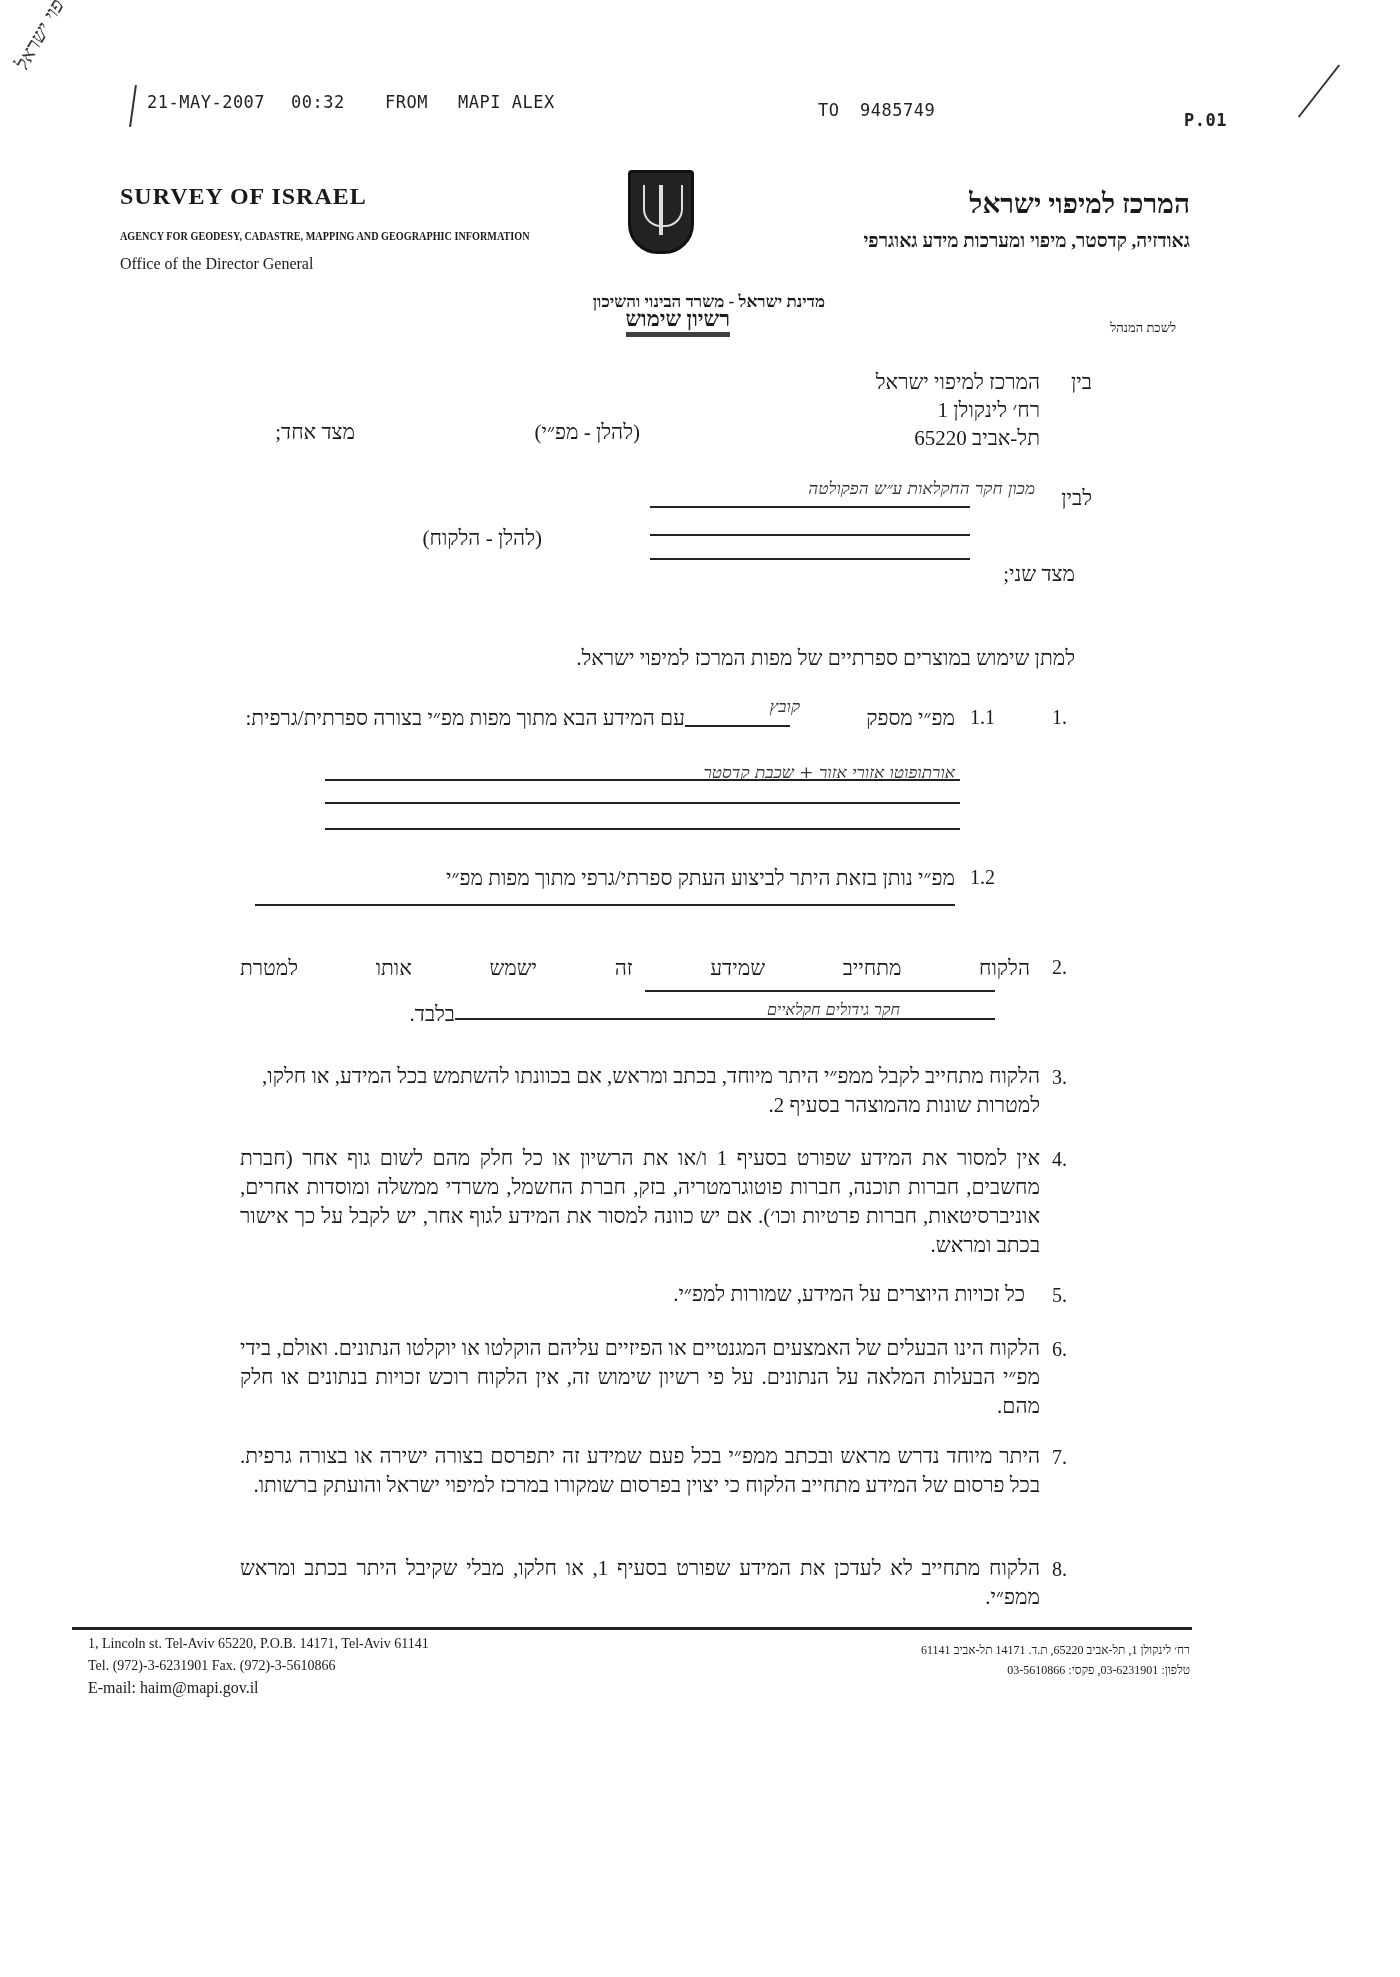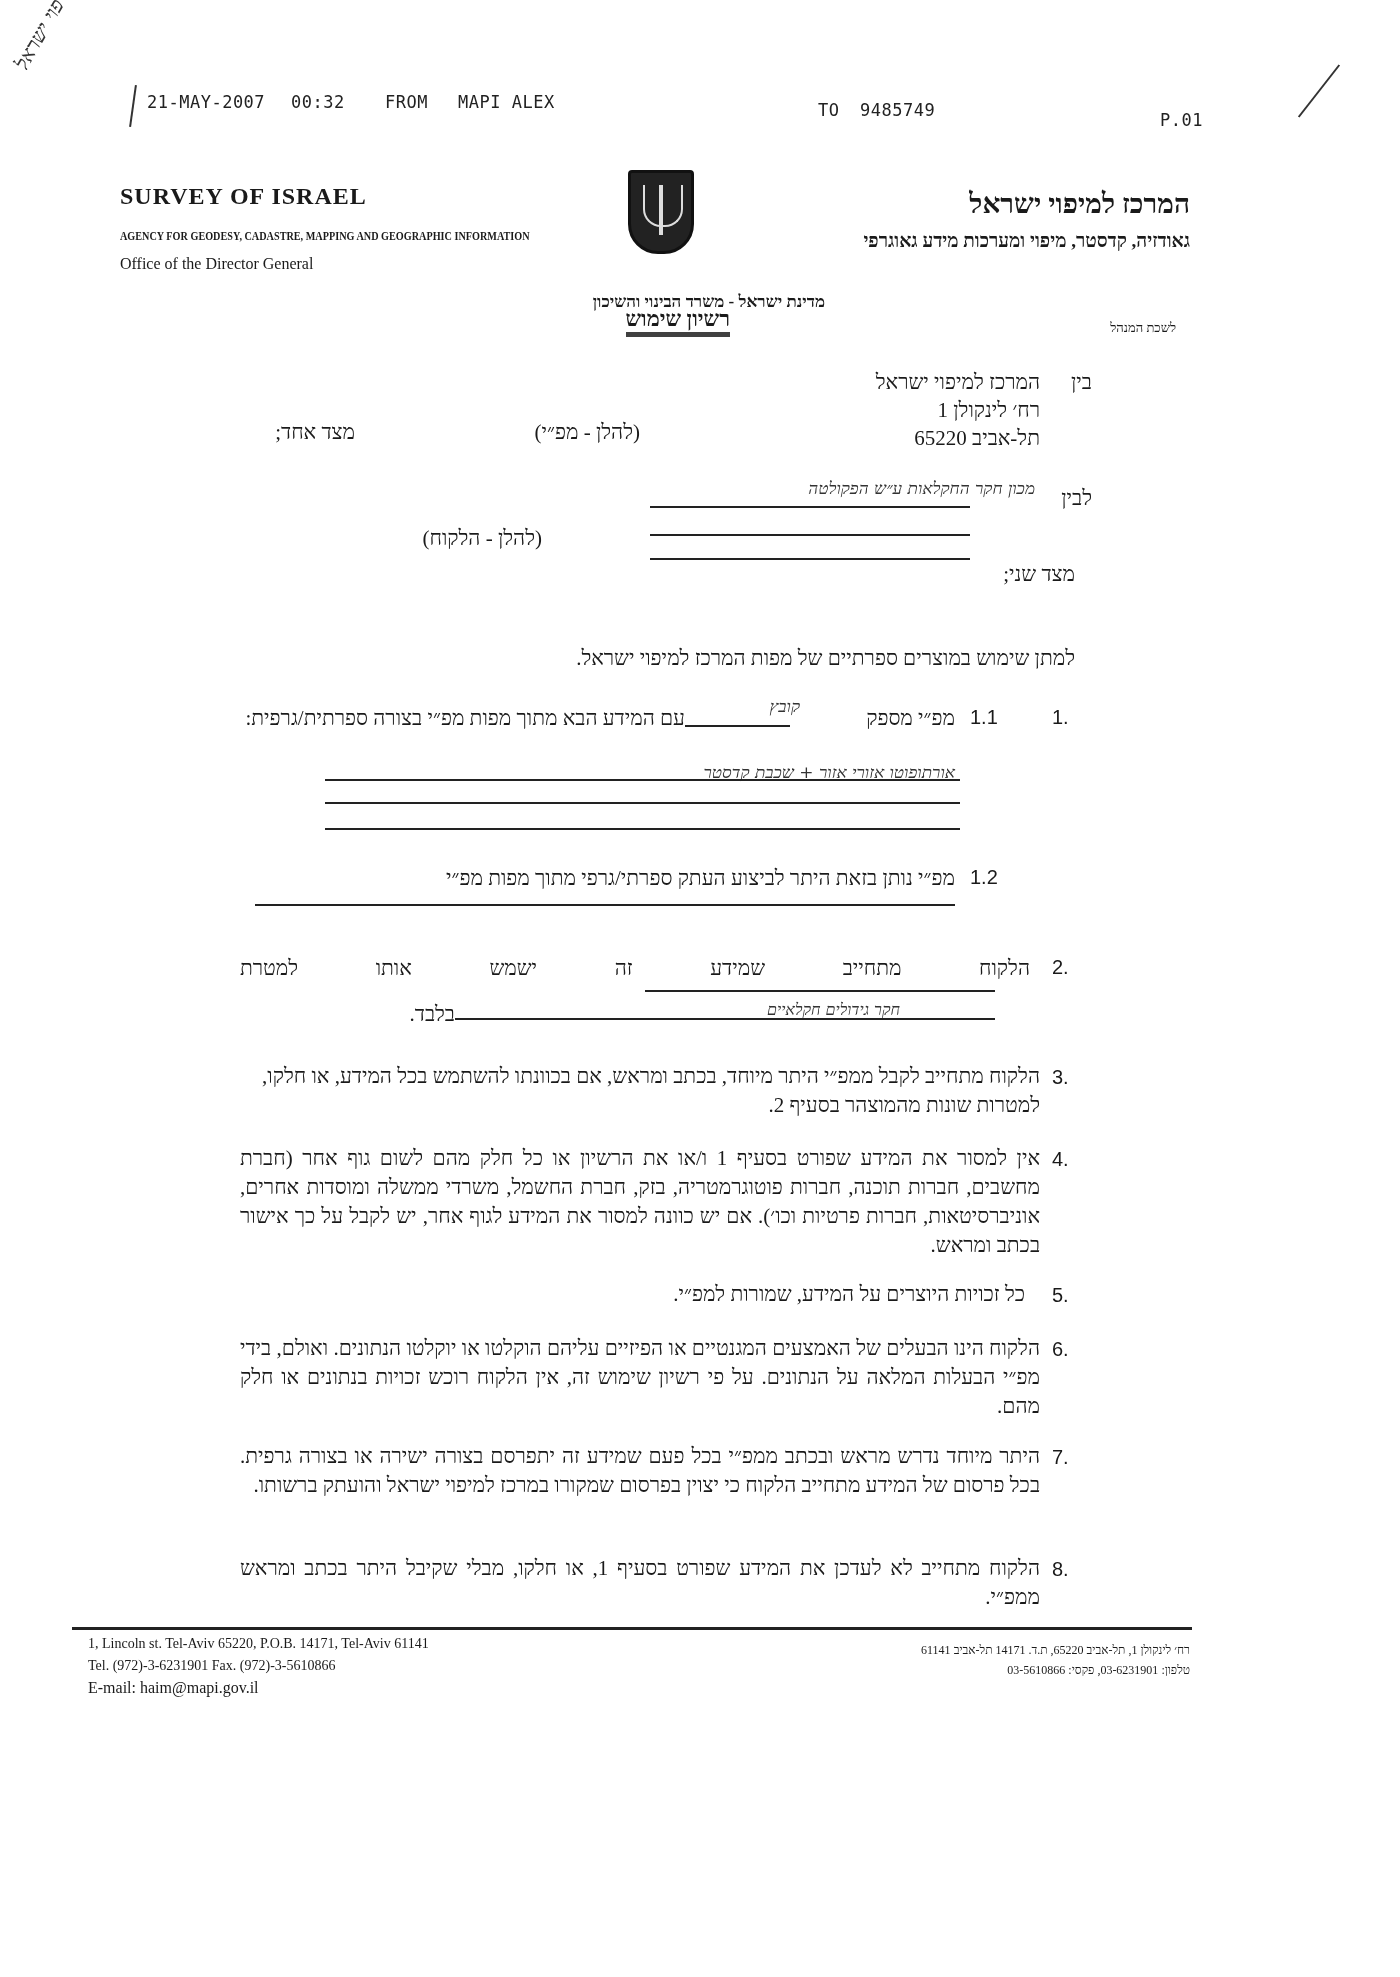--- a/index.html
+++ b/index.html
@@ -8,40 +8,40 @@
   .fax { font-family:"DejaVu Sans Mono", monospace; font-size:17px; color:#222; letter-spacing:0.5px; }
   .hand { font-family:"DejaVu Serif", serif; font-style:italic; color:#333; }
   .rtl { direction:rtl; text-align:right; }
   .en-title { font-family:"Liberation Serif", serif; font-weight:bold; font-size:24px; letter-spacing:1px; }
   .en-sub { font-family:"Liberation Serif", serif; font-size:12px; font-weight:bold; transform:scaleX(0.85); transform-origin:left; white-space:nowrap; }
   .en-office { font-family:"Liberation Serif", serif; font-size:16px;text-align:center; }
   .he-title { font-family:"Liberation Serif", serif; font-size:28px; font-weight:bold; }
   .he-sub { font-family:"Liberation Serif", serif; font-size:19px; font-weight:bold; }
   .he-small { font-family:"Liberation Serif", serif; font-size:13px; }
   .body-he { font-family:"Liberation Serif", serif; font-size:21px; line-height:29px; }
-  .num { font-family:Liberation Sans, sans-serif; font-size:20px; }
+  .num { font-family:Liberation Serif, serif; font-size:20px; }
   .line { position:absolute; height:2px; background:#222; }
   .emblem { position:absolute; left:628px; top:170px; width:60px; height:78px; border:3px solid #111; border-radius:4px 4px 30px 30px; background:#222; }
   .emblem .m { position:absolute; left:12px; top:12px; width:36px; height:40px; border:2px solid #ddd; border-top:none; border-radius:0 0 18px 18px; }
   .emblem .s { position:absolute; left:28px; top:12px; width:4px; height:50px; background:#ddd; }
   .foot-en { font-family:"Liberation Serif", serif; font-size:14px; line-height:22px; }
   .foot-he { font-family:"Liberation Serif", serif; font-size:12px; line-height:20px; }
 </style>
 </head>
 <body>
 
 <div class="abs hand" style="left:30px;top:50px;font-size:20px;transform:rotate(-60deg);transform-origin:left bottom;width:140px;">ת״ך מיפוי ישראל</div>
 <div class="abs" style="left:132px;top:85px;width:2px;height:42px;background:#333;transform:rotate(8deg);"></div>
 <div class="abs fax" style="left:147px;top:92px;">21-MAY-2007</div>
 <div class="abs fax" style="left:291px;top:92px;">00:32</div>
 <div class="abs fax" style="left:385px;top:92px;">FROM</div>
 <div class="abs fax" style="left:458px;top:92px;">MAPI ALEX</div>
 <div class="abs fax" style="left:818px;top:100px;">TO</div>
 <div class="abs fax" style="left:860px;top:100px;">9485749</div>
-<div class="abs fax" style="left:1160px;top:110px;">P.01</div>
+<div class="abs fax" style="left:1184px;top:110px;font-weight:bold;">P.01</div>
 <div class="abs" style="left:1318px;top:58px;width:2px;height:66px;background:#333;transform:rotate(38deg);"></div>
 
 <div class="abs en-title" style="left:120px;top:183px;">SURVEY OF ISRAEL</div>
 <div class="abs en-sub" style="left:120px;top:229px;">AGENCY FOR GEODESY, CADASTRE, MAPPING AND GEOGRAPHIC INFORMATION</div>
 <div class="abs en-office" style="left:120px;top:255px;">Office of the Director General</div>
 
 <div class="emblem">
     <div class="m"></div>
     <div class="s"></div>
   </div>

